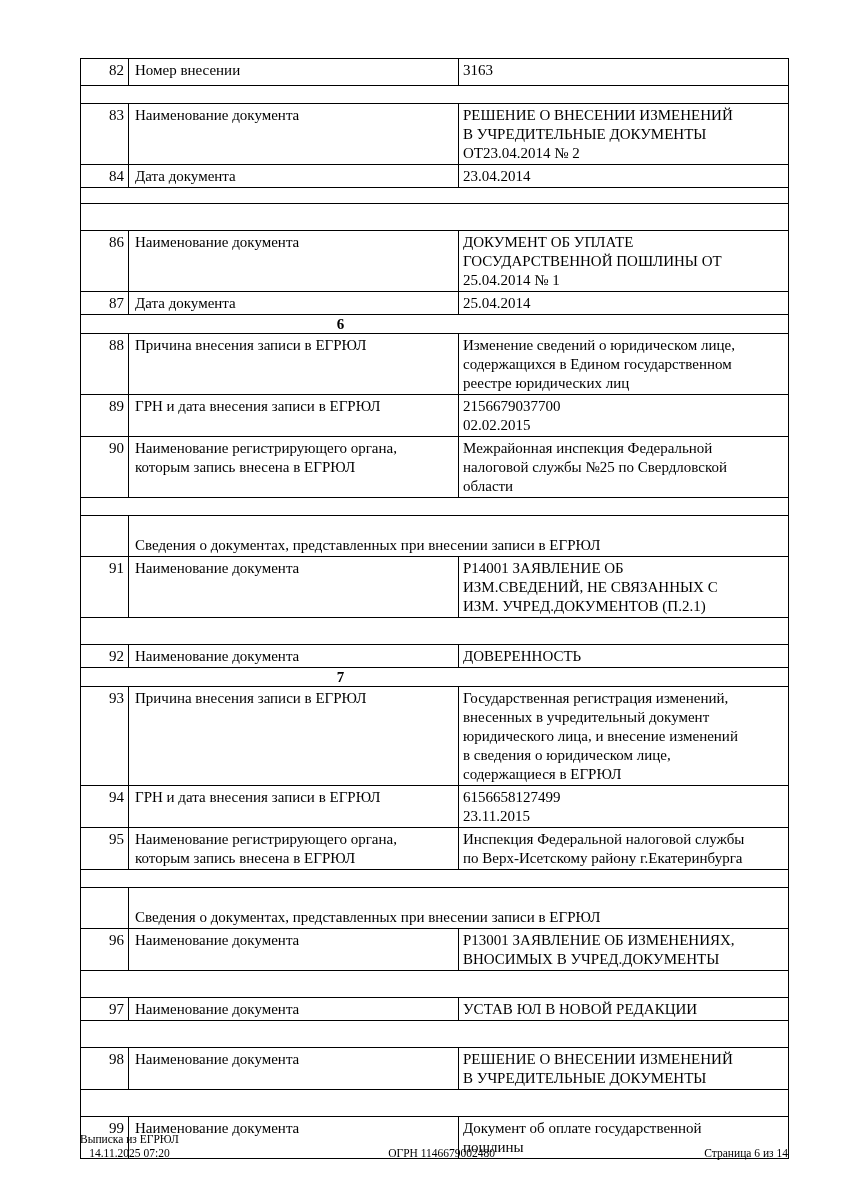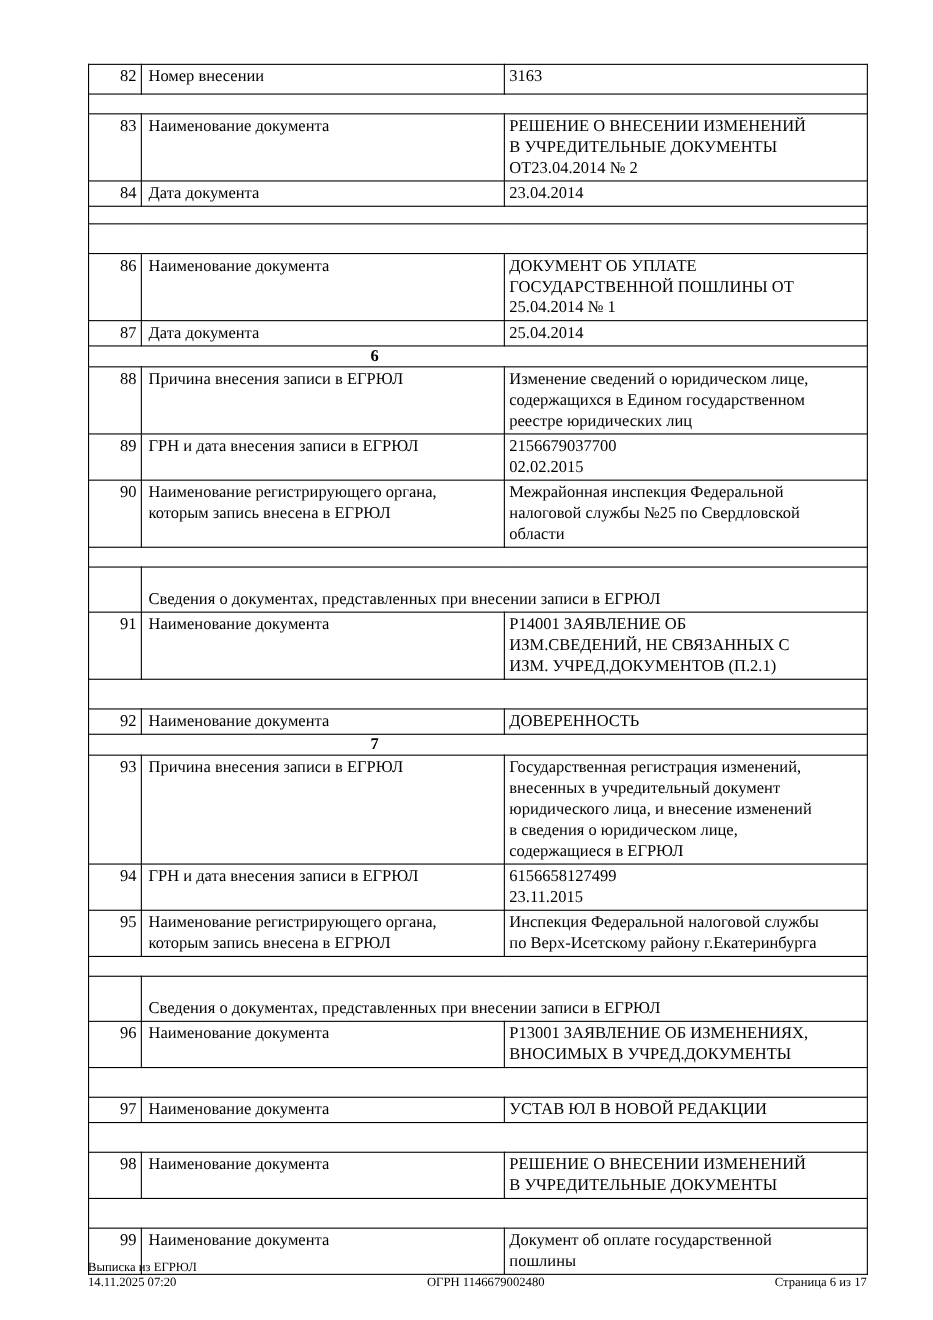--- a/index.html
+++ b/index.html
@@ -66,21 +66,21 @@
     position: absolute;
     left: 80px;
     top: 1132px;
     width: 708px;
     display: flex;
     justify-content: space-between;
     align-items: flex-end;
     font-size: 11.5px;
     line-height: 14px;
   }
-  .footer .f-left { text-align: left; margin-top: 13px; }
+  .footer .f-left { text-align: center; }
   .footer .f-center { text-align: center; font-family: Liberation Serif, serif; }
   .footer .f-right { text-align: right; }
 </style>
 </head>
 <body>
 
 <div>
 
   <table class="doc-table">
     <colgroup>
@@ -239,16 +239,16 @@
       </tr>
     </tbody>
   </table>
 
   <div class="footer">
     <div class="f-left">
       <div>Выписка из ЕГРЮЛ</div>
       <div>14.11.2025 07:20</div>
     </div>
     <div class="f-center">ОГРН 1146679002480</div>
-    <div class="f-right">Страница 6 из 17</div>
+    <div class="f-right">Страница 6 из 14</div>
   </div>
 
 </div>
 
 </body></html>

